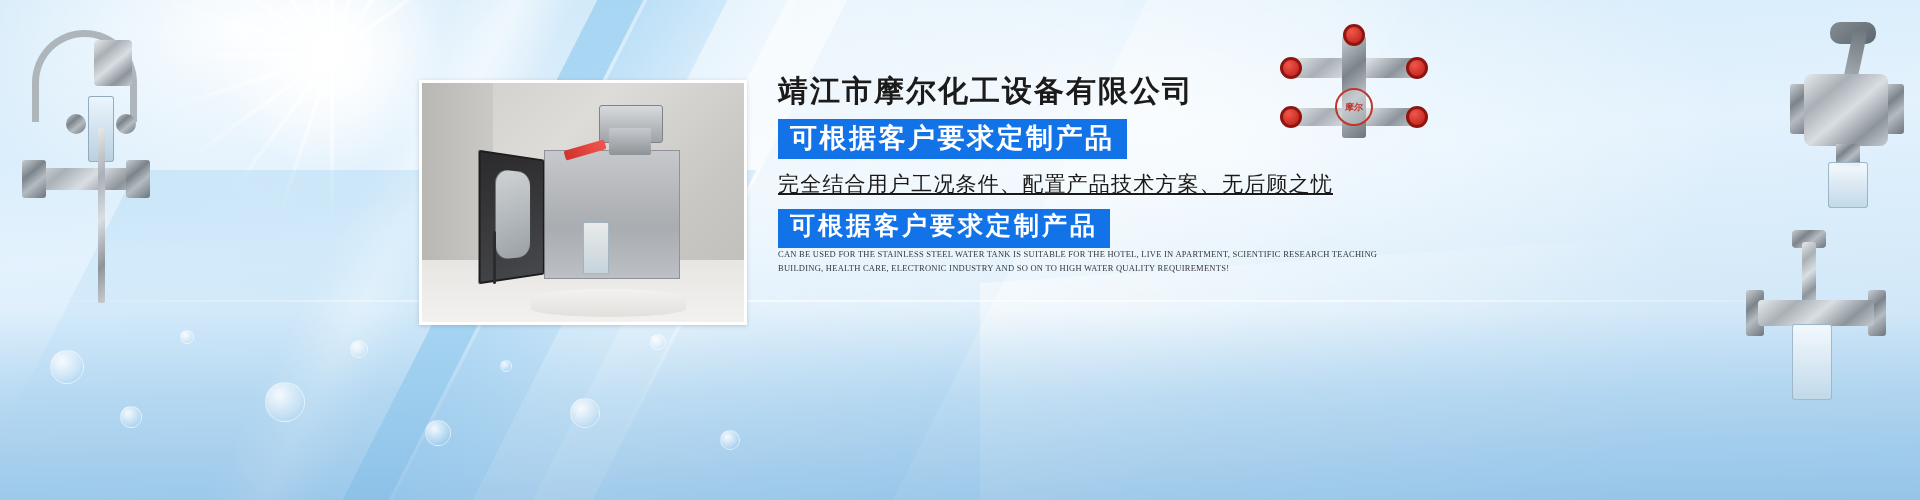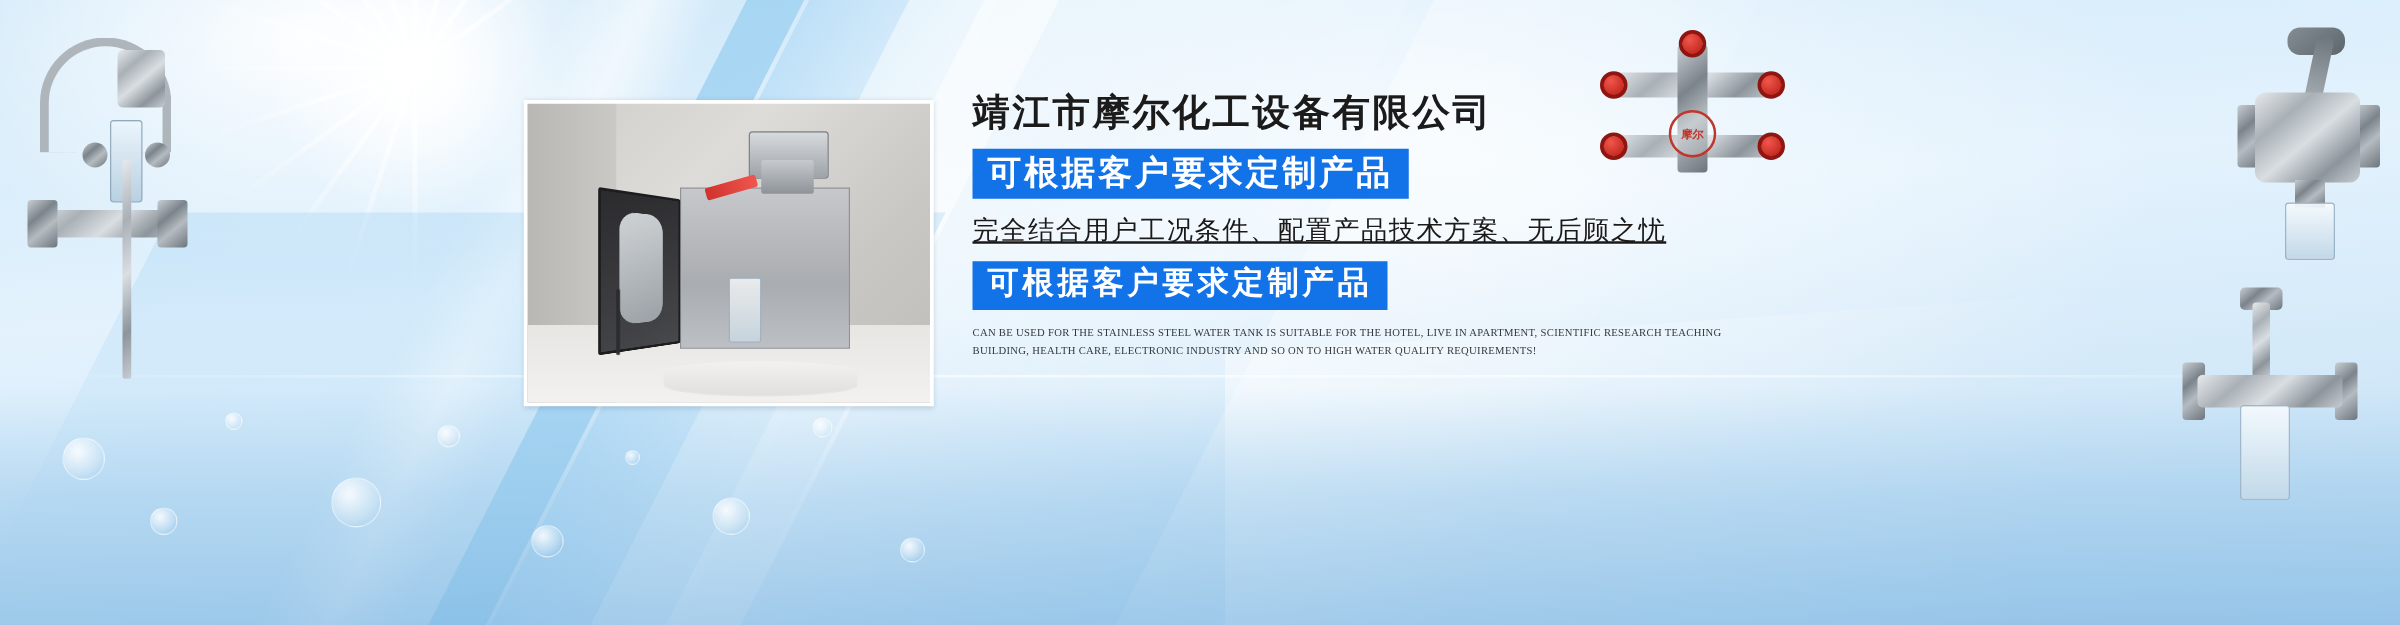--- a/index.html
+++ b/index.html
@@ -150,21 +150,21 @@
   .row-sub {
     margin-top:11px;
     font-size:21px; font-weight:400; color:#1a1a1a;
     letter-spacing:1.2px; white-space:nowrap;
     text-shadow:0 1px 1px rgba(255,255,255,.7);
     text-decoration:underline;
   }
   .row-hl2 { margin-top:11px;font-family:Liberation Mono, monospace; }
   .row-hl2 .hl { font-size:25px; letter-spacing:3px; }
   .en {
-    margin-top:12px; width:600px;
+    width:600px;
     font-family:"Liberation Serif", serif;
     font-size:8.5px; line-height:1.62; color:#34383c;
     letter-spacing:.25px; text-transform:uppercase;
   }
 
   
   .eq { position:absolute; }
   .metal { background:linear-gradient(140deg,#e7eaec 0%, #a9b0b6 28%, #d9dee2 52%, #8d959c 78%, #c6ccd1 100%); }
   .metal-d { background:linear-gradient(140deg,#c8ced3 0%, #7c848b 35%, #b4bbc1 60%, #6d757c 100%); }
   .red { background:radial-gradient(circle at 35% 30%, #f1564c, #b81d16); }

